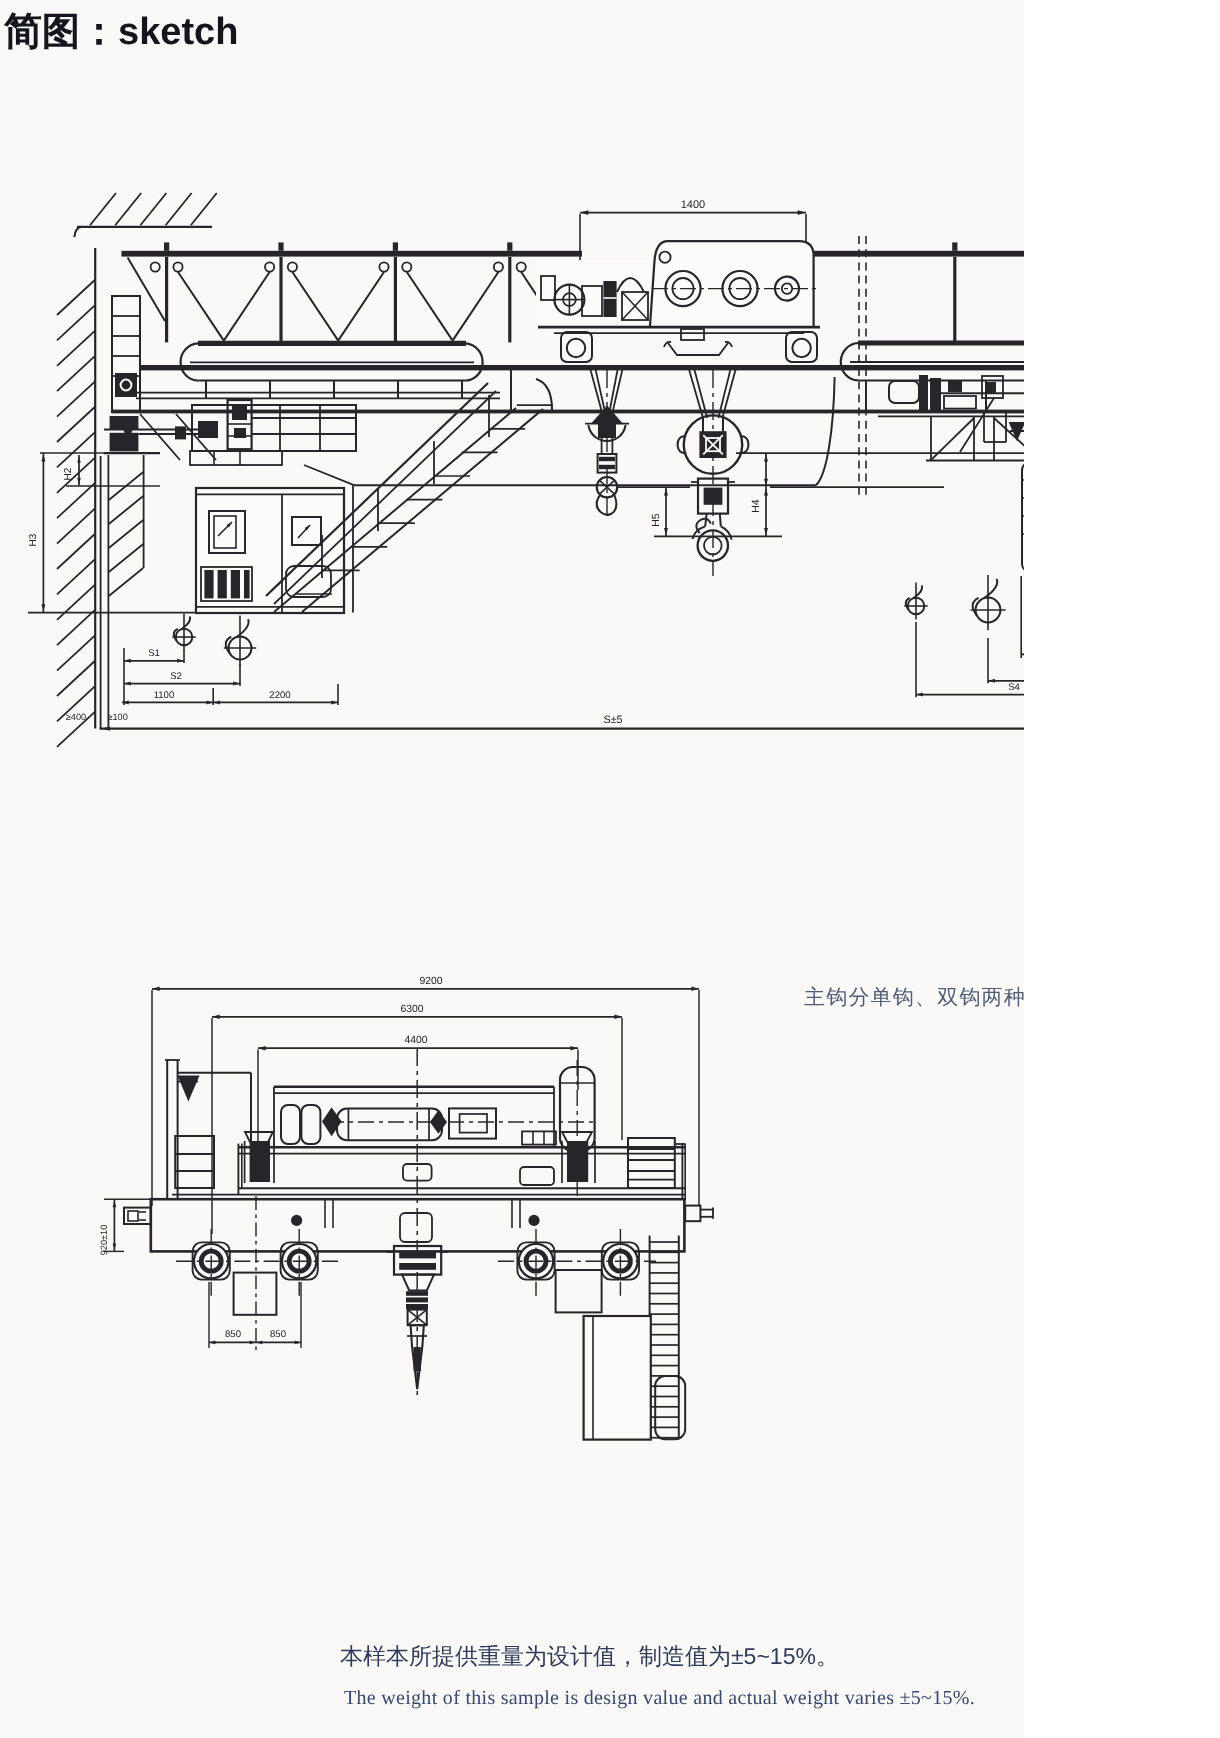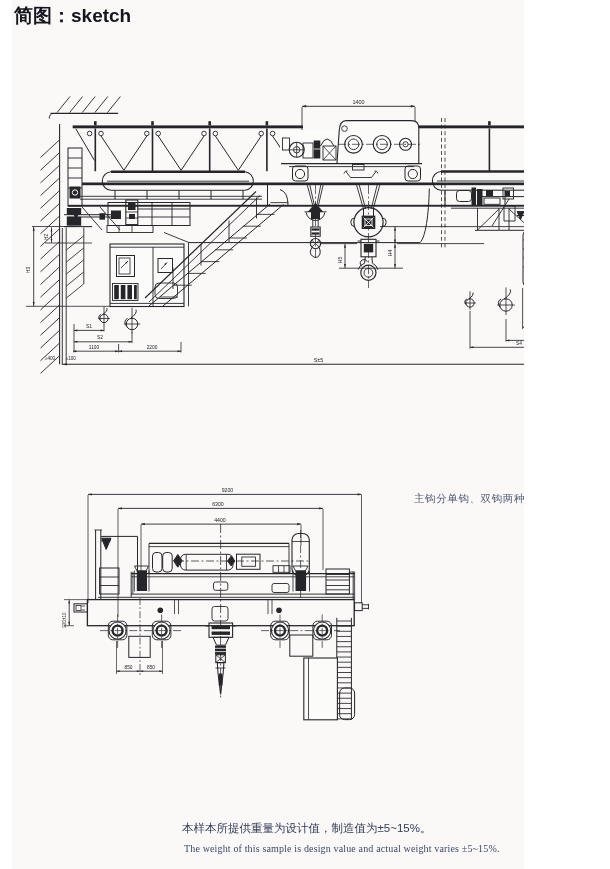--- a/index.html
+++ b/index.html
@@ -1,16 +1,16 @@
 <!DOCTYPE html>
 <html><head>
 <meta charset="utf-8">
 <style>
 html,body{margin:0;padding:0;background:#ffffff;}
-#page{position:relative;width:512px;height:869px;background:#faf9f7;overflow:hidden;font-family:"Liberation Sans",sans-serif;margin-left:12px;}
+#page{position:relative;width:512px;height:869px;background:#faf9f7;overflow:hidden;font-family:"Liberation Sans",sans-serif;}
 svg{position:absolute;left:0;top:0;}
 </style>
 </head>
 <body>
 <div id="page">
 <svg width="610" height="869" viewBox="0 0 610 869">
 <defs>
         <filter id="scan" x="-2%" y="-2%" width="104%" height="104%">
           <feGaussianBlur stdDeviation="0.3"></feGaussianBlur>
         </filter>

